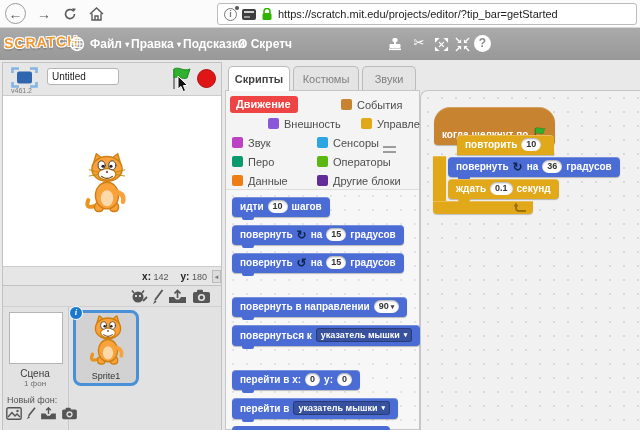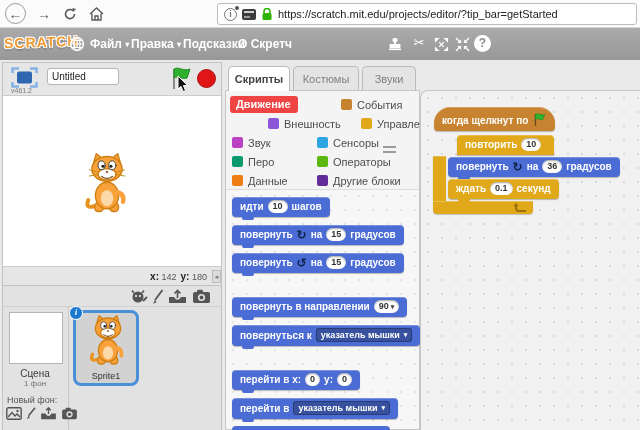--- a/index.html
+++ b/index.html
@@ -34,21 +34,21 @@
   .fs-wrap { position:absolute; left:8px; top:4px; }
   .version { position:absolute; left:8px; top:24px; font-size:7px; color:#7a7a7a; }
   .name-input { position:absolute; left:44px; top:5px; width:72px; height:17px; border:1px solid #b5b5b5; border-radius:3px; font-size:10px; padding:0 4px; color:#222; background:#fff; font-family:"Liberation Sans",sans-serif; }
   .flag-btn { position:absolute; left:166px; top:4px; width:24px; height:24px; cursor:pointer; }
   .stop-btn { position:absolute; left:194px; top:6px; width:19px; height:19px; background:#e01616; border-radius:50%; border:1px solid #b00d0d; cursor:pointer; }
   .cursor { position:absolute; left:174px; top:13px; }
   .stage-view { position:absolute; left:0; top:32px; width:218px; height:172px; background:#fff; border-top:1px solid #ccc; border-bottom:1px solid #ccc; }
   .stage-cat { position:absolute; left:80px; top:56px; width:48px; height:64px; }
   .coord-bar { position:absolute; left:0; top:205px; width:218px; height:17px; font-size:9px; color:#555; }
   .coord-bar b { color:#222; font-size:10px; }
-  .coords { position:absolute; right:14px; top:3px; display:flex; gap:4px; }
+  .coords { position:absolute; right:14px; top:3px; display:flex; gap:12px; }
   .collapse-arrow { position:absolute; right:0; top:2px; width:9px; height:13px; background:#dcdcdc; border:1px solid #bbb; color:#777; font-size:6px; line-height:12px; text-align:center; cursor:pointer; }
 
   
   .sprite-panel { position:absolute; left:0; top:222px; width:218px; height:145px; background:#e2e2e2; border-top:1px solid #c2c2c2; }
   .sp-header { position:absolute; left:0; top:0; width:218px; height:21px; border-bottom:1px solid #d0d0d0; }
   .sp-ic { position:absolute; top:3px; width:18px; height:16px; cursor:pointer; }
   .left-col { position:absolute; left:0; top:21px; width:66px; height:124px; border-right:1px solid #c9c9c9; }
   .stage-thumb { position:absolute; left:6px; top:5px; width:54px; height:52px; background:#fff; border:1px solid #b5b5b5; cursor:pointer; }
   .stage-label { position:absolute; left:0; top:61px; width:64px; text-align:center; font-size:10px; color:#3c3c3c; }
   .stage-sub { position:absolute; left:0; top:72px; width:64px; text-align:center; font-size:8px; color:#6e6e6e; }
@@ -73,21 +73,21 @@
   .cat-selected { position:absolute; left:4px; top:5px; width:68px; height:17px; background:#ef4444; border-radius:3px; color:#fff; font-weight:bold; font-size:11px; line-height:17px; padding-left:6px; cursor:pointer; }
 
   
   .sb { position:absolute; display:inline-flex; align-items:center; gap:4px; background:var(--c,#4a6cd4); color:#fff; font-size:10px; font-weight:bold; padding:3px 8px 4px 8px; border-radius:4px; box-shadow:inset 0 1px 0 rgba(255,255,255,.25), 0 1px 1px rgba(0,0,0,.25); white-space:nowrap; cursor:pointer; }
   .sb:after { content:""; position:absolute; left:10px; bottom:-3px; width:12px; height:3px; background:var(--c,#4a6cd4); border-radius:0 0 2px 2px; }
   .oval { background:#fff; color:#333; border-radius:9px; padding:0 5px; font-size:9px; line-height:13px; min-width:9px; text-align:center; box-shadow:inset 0 1px 2px rgba(0,0,0,.35); display:inline-flex; align-items:center; gap:2px; cursor:text; }
   .oval .oarr { font-size:7px; color:#444; }
   .dd { background:rgba(0,0,0,.25); border:1px solid rgba(0,0,0,.25); border-radius:3px; padding:0 4px; font-size:9px; line-height:12px; display:inline-flex; align-items:center; gap:4px; cursor:pointer; }
   .dd .darr { font-size:7px; }
   .turn-glyph { font-size:12px; line-height:10px; color:#10264f; font-weight:bold; }
-  .hat { border-radius:16px 16px 4px 4px; padding-top:6px; }
+  .hat { border-radius:16px 16px 4px 4px; padding-top:20px; }
   .hat:after { display:none; }
   .noafter:after { display:none; }
   .c-part { position:absolute; background:var(--c,#e1a91a); box-shadow:inset 0 1px 0 rgba(255,255,255,.25), 0 1px 1px rgba(0,0,0,.2); }
   .partial-block { position:absolute; background:#4a6cd4; border-radius:4px 4px 0 0; }
   .grip { position:absolute; left:383px; top:146px; width:13px; height:7px; border-top:2px solid #9c9c9c; border-bottom:2px solid #9c9c9c; }
 
   
   .script-pane { position:absolute; left:420px; top:90px; width:220px; height:340px; background:#f1f1f1; border-left:1px solid #c6c6c6; border-top:1px solid #c6c6c6; border-radius:8px 0 0 0; background-image:radial-gradient(#d9d9d9 1px, transparent 1px); background-size:14px 14px; }
 
   svg { display:block; }

